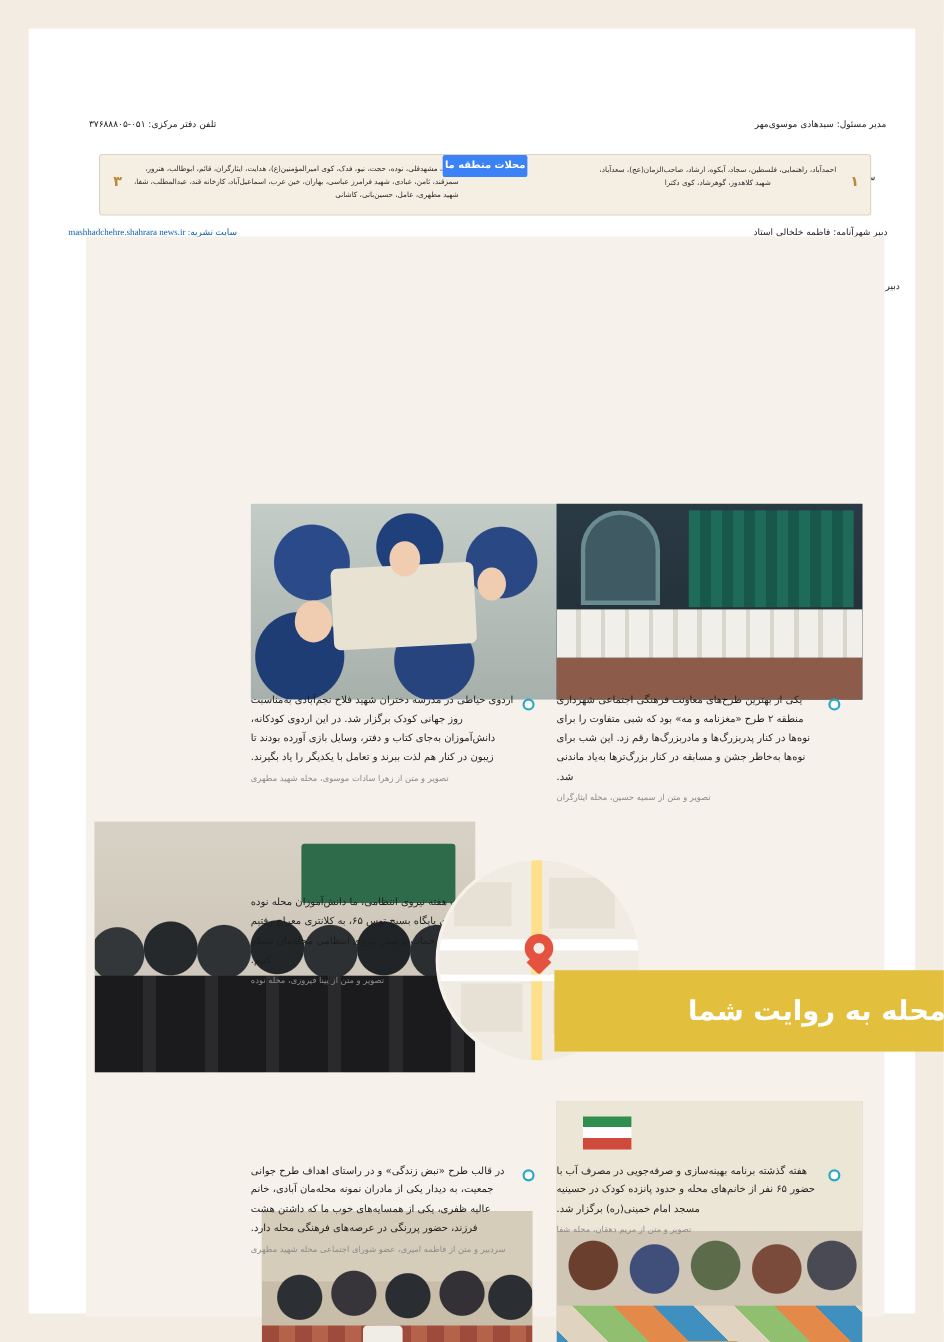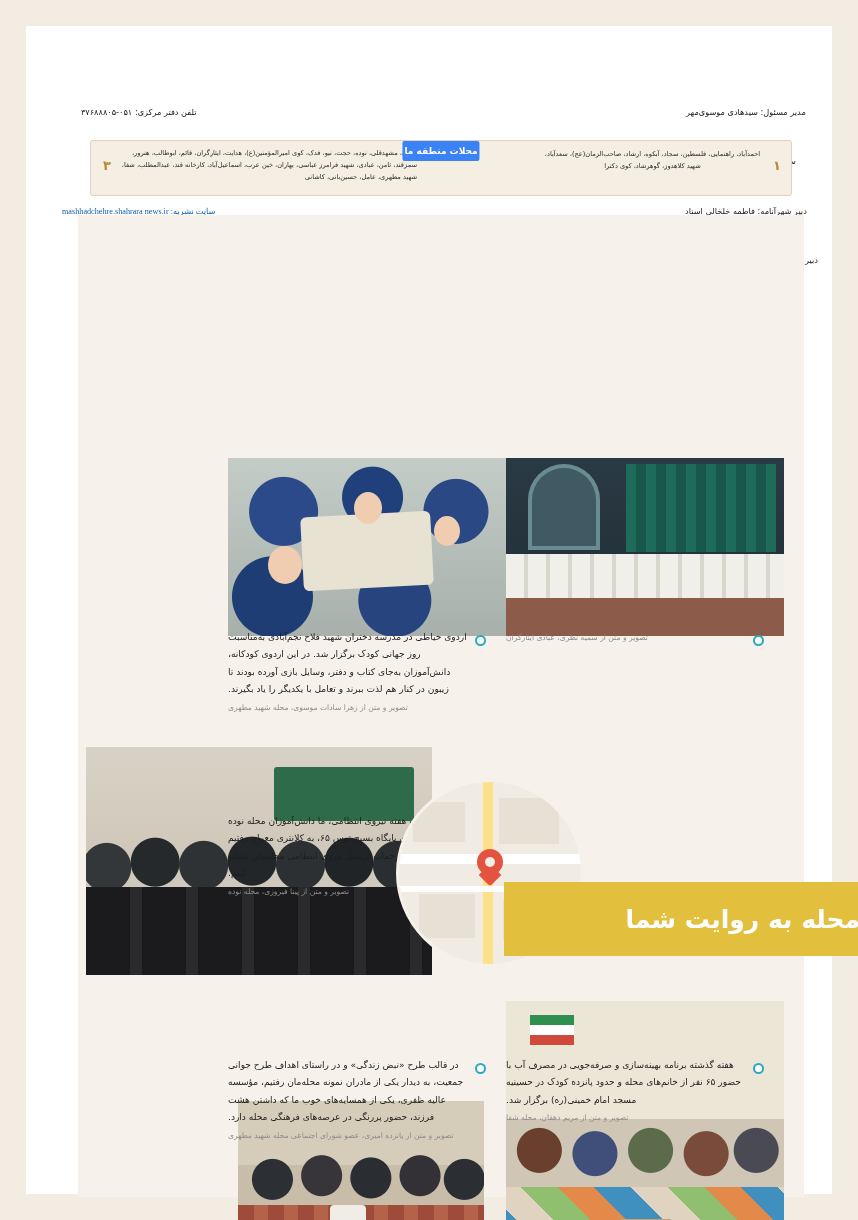--- a/index.html
+++ b/index.html
@@ -174,21 +174,22 @@
     <div class="photo" id="p2">
       <div class="wall"></div>
         <div class="arch"></div>
         <div class="curtain"></div>
       <div class="crowd"></div>
         <div class="chairs"></div>
         <div class="floor"></div>
     </div>
     <div class="bullet i" style="left:675px;top:420px;"></div>
     <div class="cap" style="left:428px;top:414px;width:240px;">
-      <div class="credit">تصویر و متن از سمیه نظری، عبادی ایثارگران</div>
+      <div class="body">یکی از بهترین طرح‌های معاونت فرهنگی اجتماعی شهرداری منطقه ۲ طرح «مغزنامه و مه» بود که شبی متفاوت را برای نوه‌ها در کنار پدربزرگ‌ها و مادربزرگ‌ها رقم زد. این شب برای نوه‌ها به‌خاطر جشن و مسابقه در کنار بزرگ‌ترها به‌یاد ماندنی شد.</div>
+      <div class="credit">تصویر و متن از سمیه حسین، محله ایثارگران</div>
     </div>
 
     <div class="photo" id="p3">
       <div class="bg"></div>
         <div class="banner2"></div>
         <div class="people"></div>
         <div class="seats"></div>
     </div>
     <div class="bullet i" style="left:397px;top:604px;"></div>
     <div class="cap" style="left:150px;top:598px;width:240px;">
@@ -228,18 +229,18 @@
     </div>
 
     <div class="photo" id="p5">
       <div class="wall"></div>
         <div class="grp"></div>
         <div class="rug"></div>
         <div class="chair"></div>
     </div>
     <div class="bullet i" style="left:397px;top:848px;"></div>
     <div class="cap" style="left:150px;top:842px;width:240px;">
-      <div class="body">در قالب طرح «نبض زندگی» و در راستای اهداف طرح جوانی جمعیت، به دیدار یکی از مادران نمونه محله‌مان رفتیم، مؤسسه عالیه ظفری، یکی از همسایه‌های خوب ما که داشتن هشت فرزند، حضور پررنگی در عرصه‌های فرهنگی محله دارد.</div>
-      <div class="credit">تصویر و متن از پانزده امیری، عضو شورای اجتماعی محله شهید مطهری</div>
+      <div class="body">در قالب طرح «نبض زندگی» و در راستای اهداف طرح جوانی جمعیت، به دیدار یکی از مادران نمونه محله‌مان آبادی، خانم عالیه ظفری، یکی از همسایه‌های خوب ما که داشتن هشت فرزند، حضور پررنگی در عرصه‌های فرهنگی محله دارد.</div>
+      <div class="credit">سردبیر و متن از فاطمه امیری، عضو شورای اجتماعی محله شهید مطهری</div>
     </div>
 
   </div>
 </div>
 
 </body></html>

